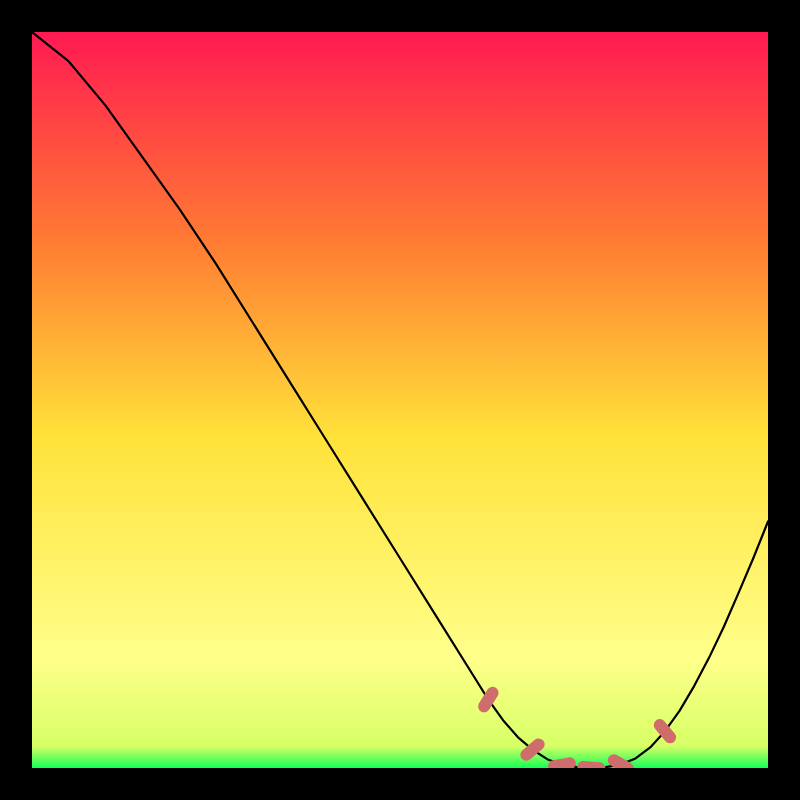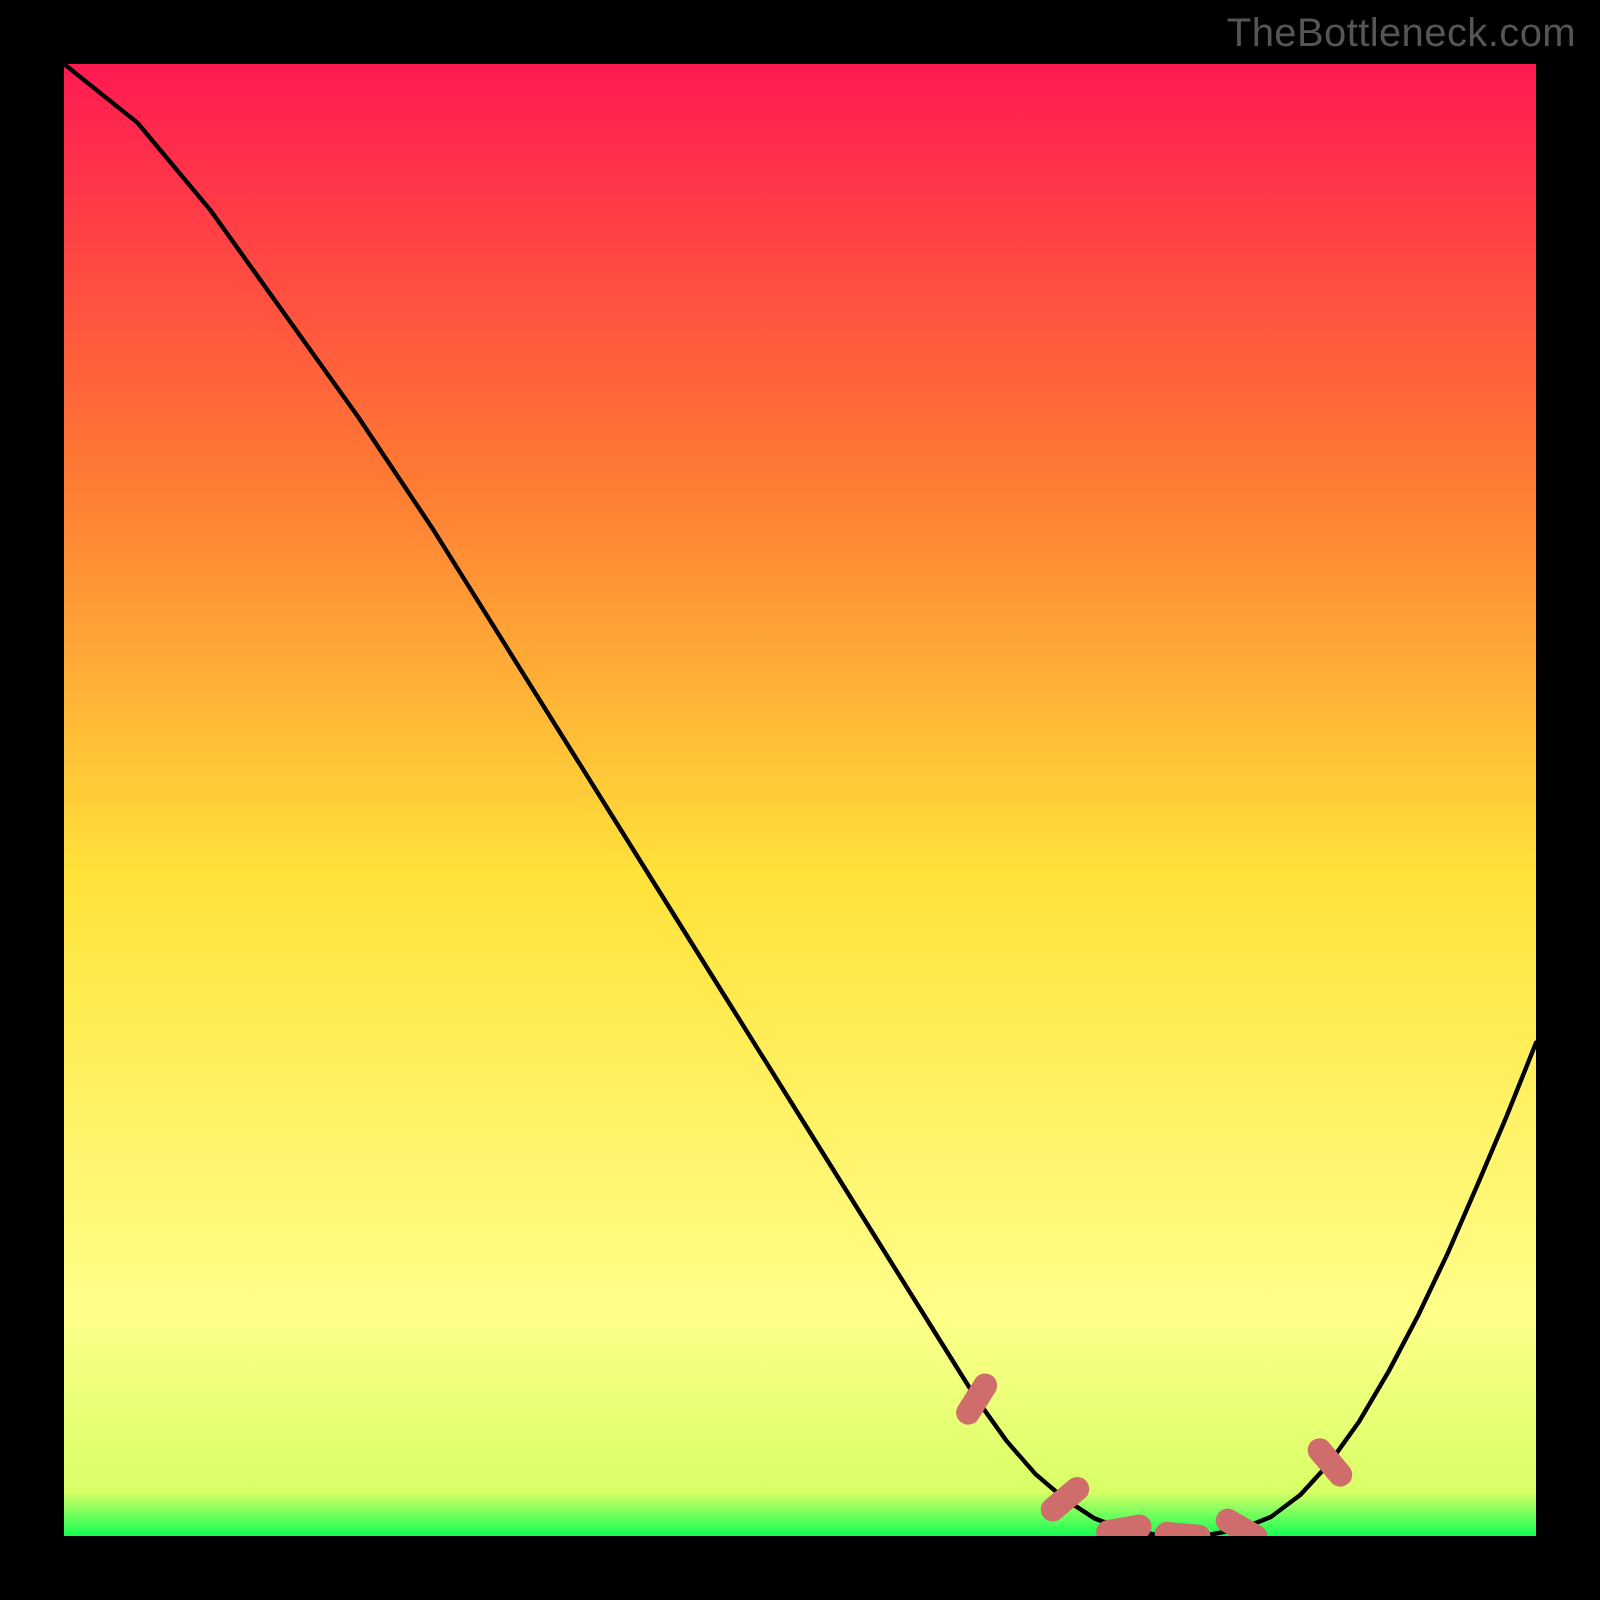--- a/index.html
+++ b/index.html
@@ -29,21 +29,20 @@
   left: 32px;
   top: 32px;
   width: 736px;
   height: 736px;
 }
 </style>
 </head>
 <body>
 
 <div class="container">
-  <div class="watermark">TheBottleneck.com</div>
 
   <svg class="chart-svg" viewBox="0 0 736 736">
     <defs>
       <linearGradient id="bg-grad" x1="0" y1="0" x2="0" y2="1">
         <stop offset="0%" stop-color="#ff1a52"></stop>
         <stop offset="28%" stop-color="#ff7a33"></stop>
         <stop offset="55%" stop-color="#ffe23a"></stop>
         <stop offset="85%" stop-color="#ffff8a"></stop>
         <stop offset="97%" stop-color="#d8ff66"></stop>
         <stop offset="100%" stop-color="#15ff55"></stop>

